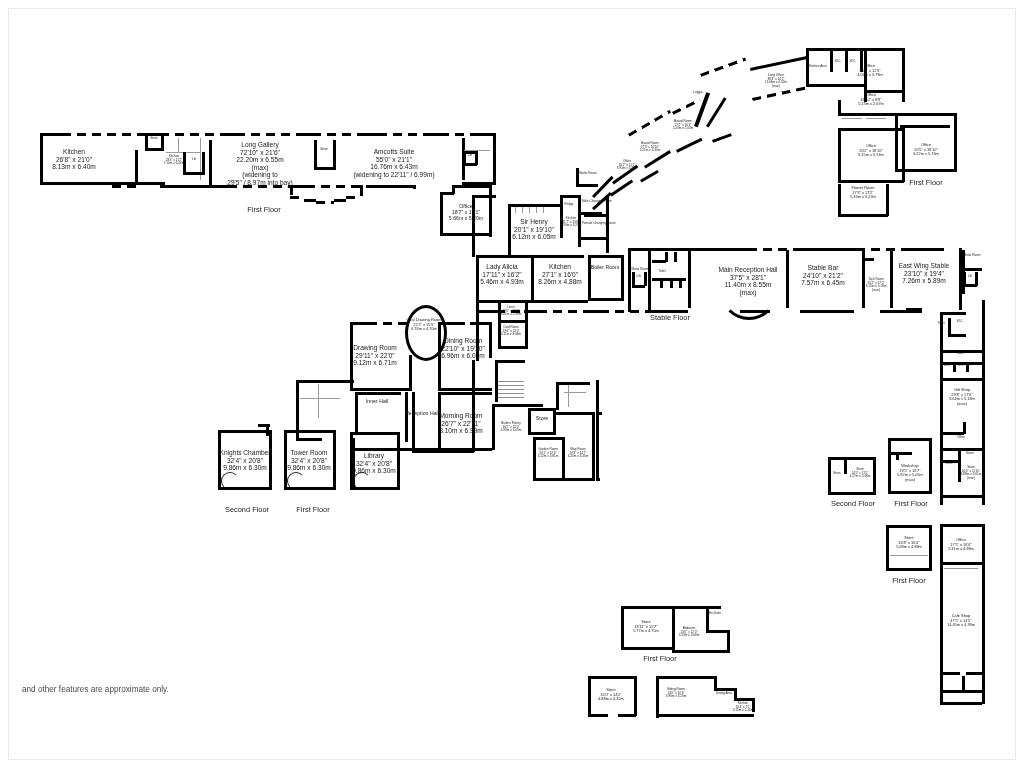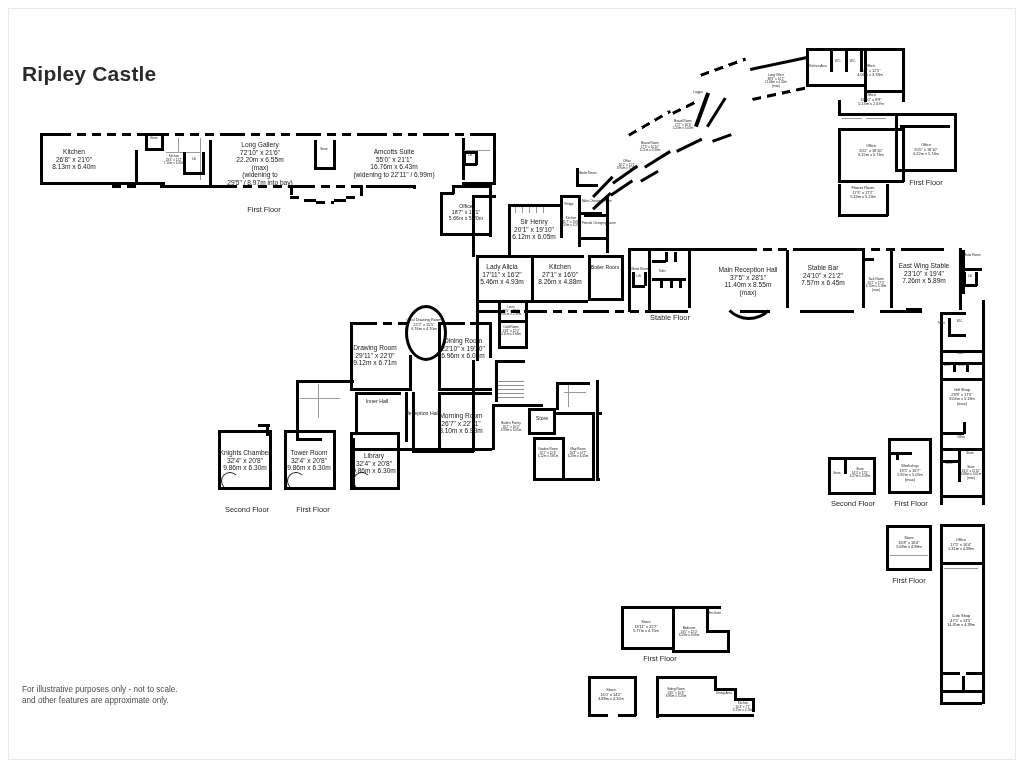--- a/index.html
+++ b/index.html
@@ -66,24 +66,22 @@
 
   
   .bay{position:absolute;border:3px solid #000;border-radius:50%;background:transparent;}
 </style>
 </head>
 <body>
 
 <div id="sheet">
   <div class="frame"></div>
 
-  <div id="plan-title">Ripley Castle</div>
 
   <div id="disclaimer">
-    <div>For illustrative purposes only - not to scale.</div>
     <div>and other features are approximate only.</div>
   </div>
 
   <div class="w wall-h" style="left:40px;top:133px;width:22px;"></div>
   <div class="dash-h" style="left:62px;top:133px;width:80px;"></div>
   <div class="w wall-h" style="left:142px;top:133px;width:18px;"></div>
   <div class="dash-h" style="left:160px;top:133px;width:60px;"></div>
   <div class="w wall-h" style="left:220px;top:133px;width:16px;"></div>
   <div class="dash-h" style="left:236px;top:133px;width:60px;"></div>
   <div class="w wall-h" style="left:296px;top:133px;width:16px;"></div>

